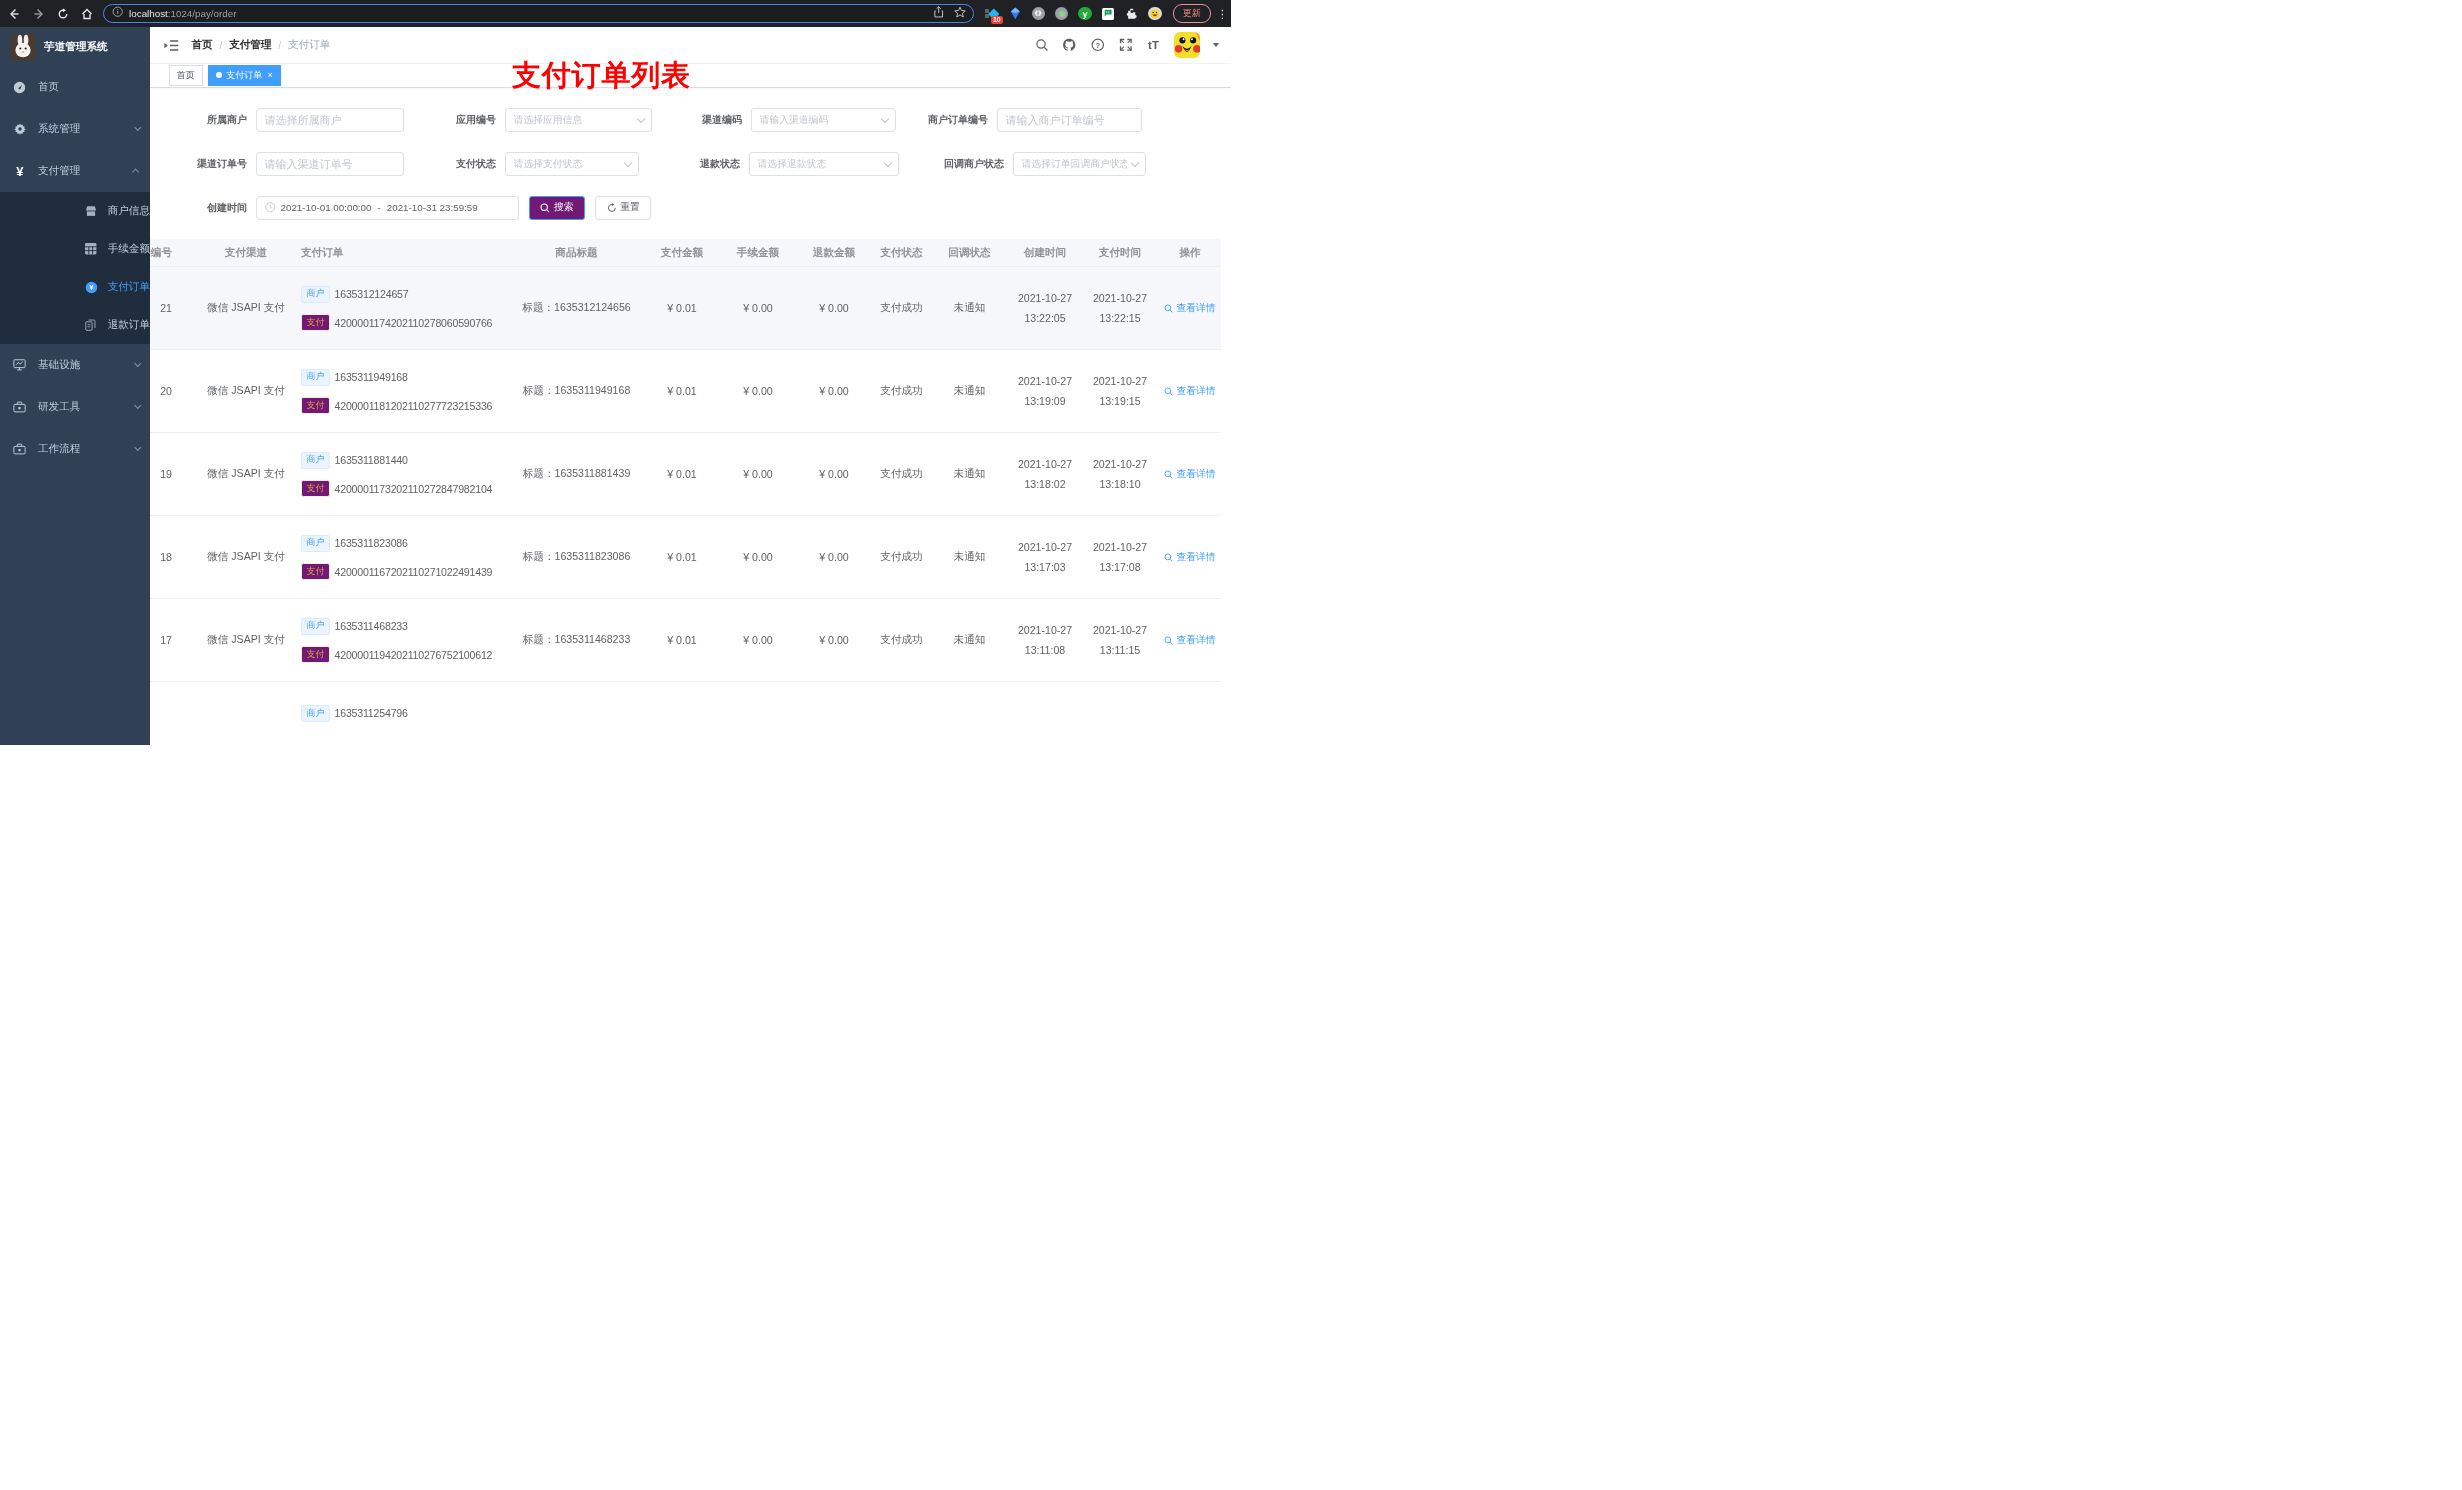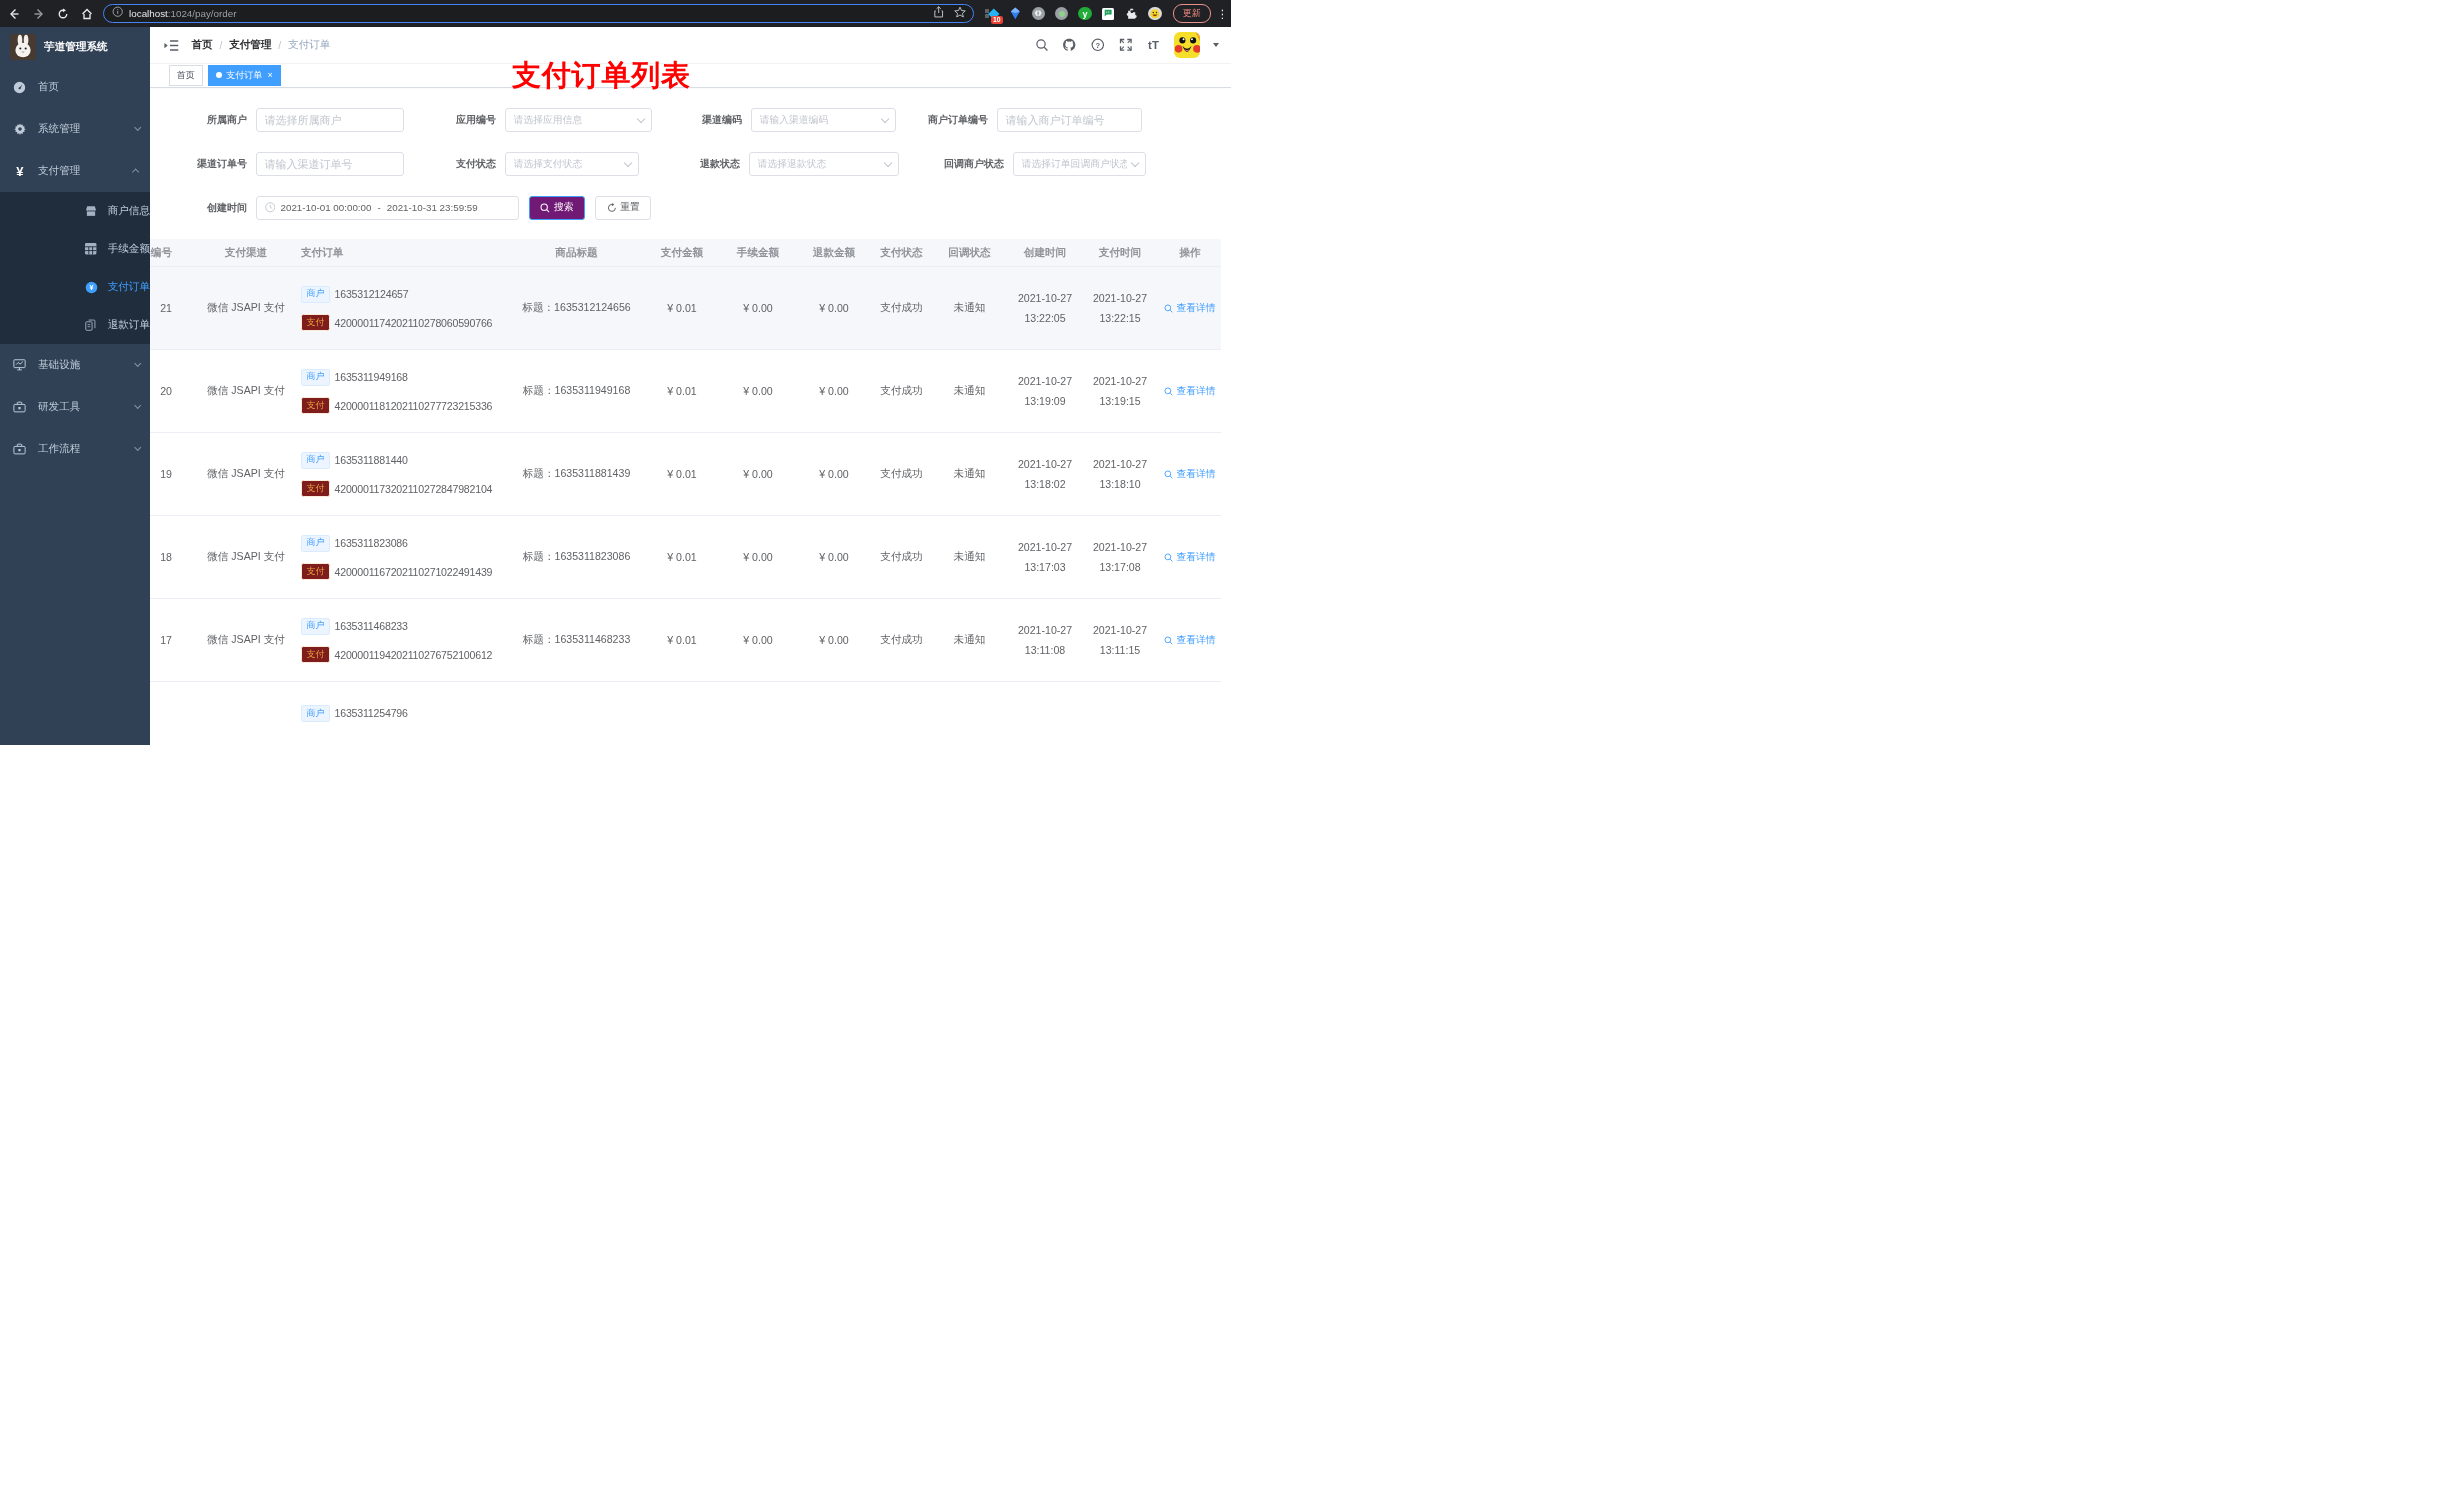--- a/index.html
+++ b/index.html
@@ -101,21 +101,21 @@
   .thead { height:28px; background:#f5f7fa; color:#909399; font-weight:600; border-bottom:0.8px solid #ebeef5; }
   .trow { height:83px; border-bottom:0.8px solid #ebeef5; background:#fff; }
   .trow.hl { background:#f5f7fa; }
   .td, .th { text-align:center; padding:0 3px; }
   .th.c-id, .td.c-id { text-align:right; padding-right:25px; }
   .th.c-order, .td.c-order { text-align:left; padding-left:6px; }
   .c-order .oline { display:flex; align-items:center; gap:4.5px; height:18px; }
   .c-order .oline + .oline { margin-top:10.6px; }
   .ttag { font-size:9px; padding:1.5px 4.5px; border-radius:2.3px; line-height:1.3; white-space:nowrap; }
   .ttag.blue { background:#ecf5ff; border:0.8px solid #d9ecff; color:#409eff; }
-  .ttag.yellow { background:#7f1d1d; border:0.8px solid #faecd8; color:#e6a23c; }
+  .ttag.yellow { background:#701a75; border:0.8px solid #faecd8; color:#e6a23c; }
   .onum { white-space:nowrap; letter-spacing:-0.2px; }
   .dt div { line-height:20.4px; white-space:nowrap; }
   .alink { color:#409eff; font-size:9.8px; display:inline-flex; align-items:center; gap:3px; cursor:pointer; white-space:nowrap; }
   .partial .oline { margin-top:22px; }
 </style>
 </head>
 <body>
 
 <div class="page">
 

